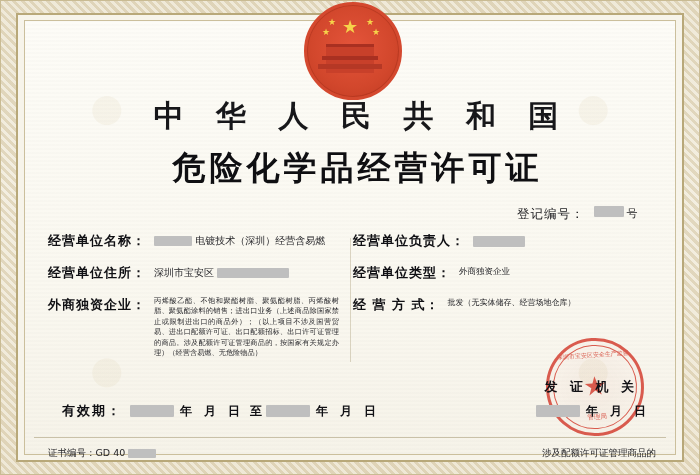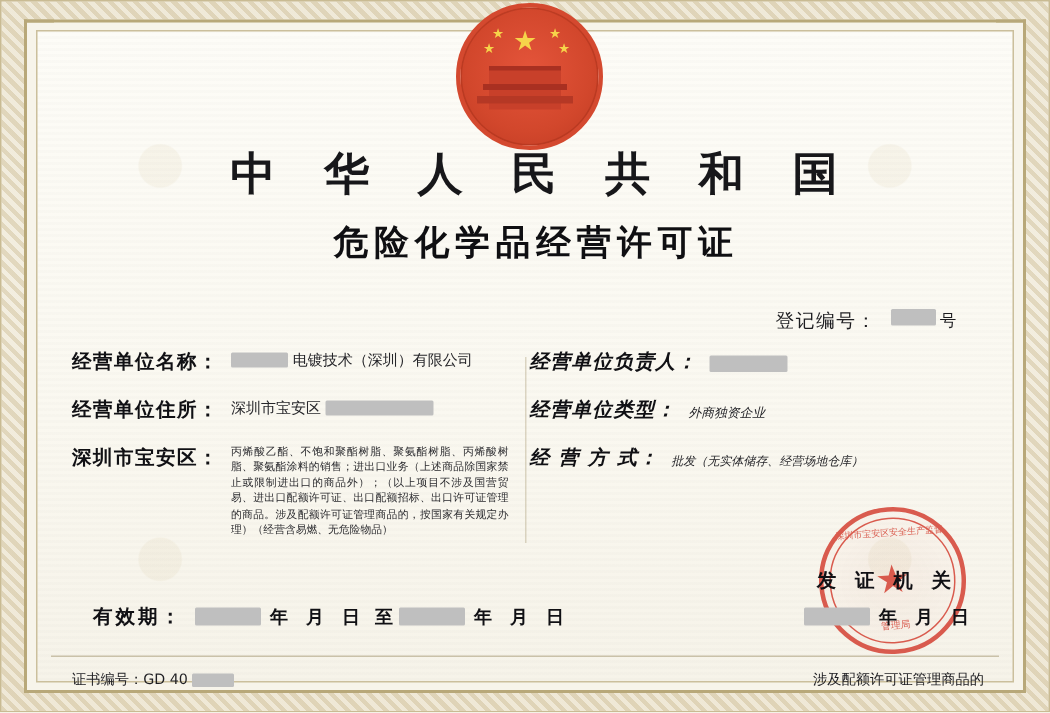--- a/index.html
+++ b/index.html
@@ -120,21 +120,21 @@
     letter-spacing: 11px;
     color: #17171a;
     text-indent: 11px;
   }
   .title-sub {
     position: absolute;
     top: 146px;
     left: 11px; right: 0;
     text-align: center;
     font-family: "DejaVu Sans", sans-serif;
-    font-size: 23px;
+    font-size: 33px;
     font-weight: bold;
     letter-spacing: 4px;
     color: #0f0f12;
     text-indent: 4px;
   }
 
   
   .reg-row {
     position: absolute;
     top: 206px;
@@ -173,22 +173,21 @@
     margin-bottom: 14px;
   }
   .col-left {
     width: 305px;
     display: flex;
     align-items: flex-start;
   }
   .col-right {
     flex: 1;
     display: flex;
-    align-items: flex-end;
-    font-style: italic;
+    align-items: flex-start;
   }
   .flabel {
     font-family: "DejaVu Sans", sans-serif;
     font-size: 13px;
     font-weight: bold;
     color: #101014;
     letter-spacing: 1px;
     white-space: nowrap;
   }
   .fvalue {
@@ -370,21 +369,21 @@
 
   <div class="mid-divider"></div>
 
   <div class="fields">
 
     <div class="frow">
       <div class="col-left">
         <span class="flabel">经营单位名称：</span>
         <span class="fvalue">
           <span class="redact" style="width:38px;height:10px;"></span>
-          <span>电镀技术（深圳）有限公司</span>
+          <span>电镀技术（深圳）经营含易燃</span>
         </span>
       </div>
       <div class="col-right">
         <span class="flabel">经营单位负责人：</span>
         <span class="fvalue">
           <span class="redact" style="width:52px;height:11px;"></span>
         </span>
       </div>
     </div>
 
@@ -397,21 +396,21 @@
         </span>
       </div>
       <div class="col-right">
         <span class="flabel">经营单位类型：</span>
         <span class="fvalue" style="font-size:8.5px;">外商独资企业</span>
       </div>
     </div>
 
     <div class="frow">
       <div class="col-left">
-        <span class="flabel">深圳市宝安区：</span>
+        <span class="flabel">外商独资企业：</span>
         <span class="scope-text">丙烯酸乙酯、不饱和聚酯树脂、聚氨酯树脂、丙烯酸树脂、聚氨酯涂料的销售；进出口业务（上述商品除国家禁止或限制进出口的商品外）；（以上项目不涉及国营贸易、进出口配额许可证、出口配额招标、出口许可证管理的商品。涉及配额许可证管理商品的，按国家有关规定办理）（经营含易燃、无危险物品）</span>
       </div>
       <div class="col-right">
         <span class="flabel">经 营 方 式：</span>
         <span class="fvalue" style="font-size:8px;">批发（无实体储存、经营场地仓库）</span>
       </div>
     </div>
 
   </div>
 

